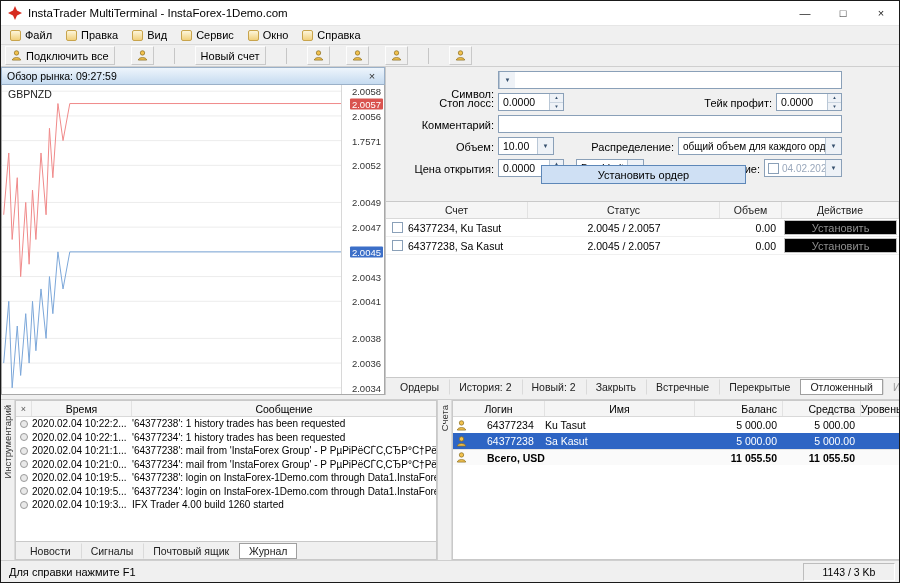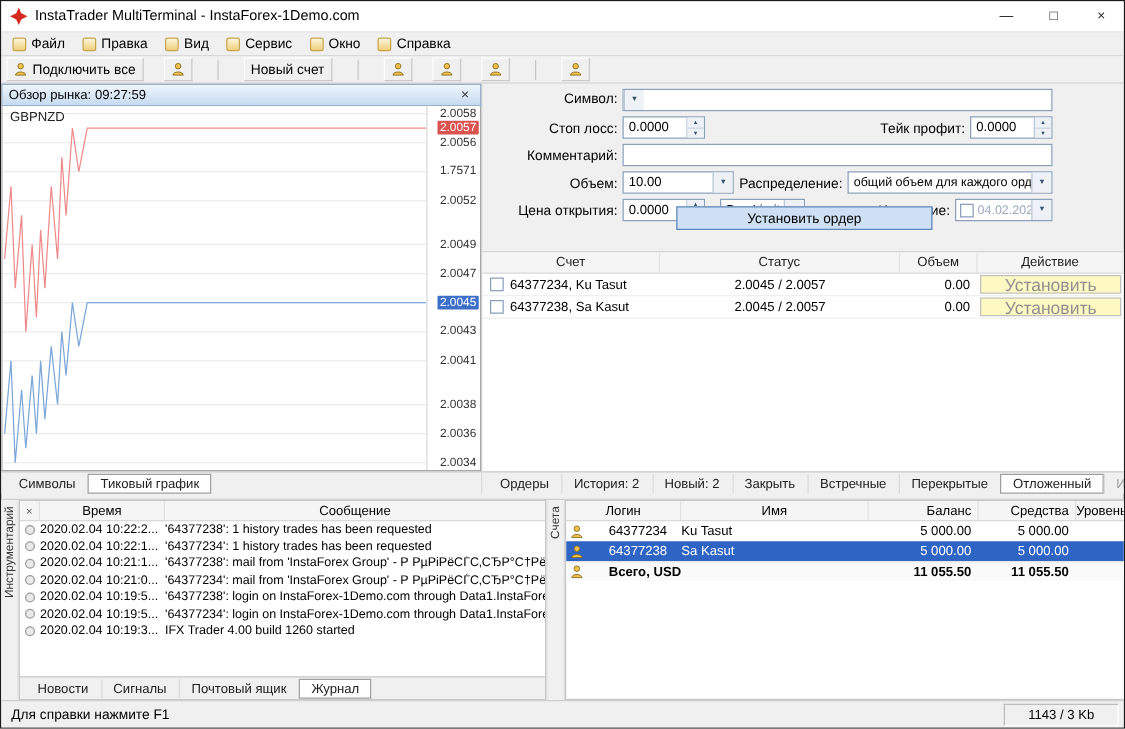--- a/index.html
+++ b/index.html
@@ -62,21 +62,21 @@
 .ot{flex:1;display:flex;flex-direction:column;background:#fff;border-top:1px solid #c9c9c9;min-height:0}
 .ot-head{display:flex;height:17px;background:#f5f5f5;border-bottom:1px solid #d9d9d9;flex:0 0 auto}
 .oth{display:flex;align-items:center;justify-content:center;border-right:1px solid #e2e2e2;font-size:10.5px;color:#222}
 .c1{width:142px}.c2{width:192px}.c3{width:62px}.c4{flex:1}
 .ot-row{display:flex;height:18px;border-bottom:1px solid #f0f0f0;flex:0 0 auto}
 .otc{display:flex;align-items:center;font-size:10.5px}
 .otc.c1{padding-left:3px;gap:2px}
 .otc.c2{justify-content:center}
 .otc.c3{justify-content:flex-end;padding-right:6px}
 .otc.c4{padding:1px 2px}
-.action-btn{flex:1;height:100%;display:flex;align-items:center;justify-content:center;background:#fef9c3;border:1px solid #c2c2c2;color:#8f8f8f;font-size:14px}
+.action-btn{flex:1;height:100%;display:flex;align-items:center;justify-content:center;background:#000000;border:1px solid #c2c2c2;color:#8f8f8f;font-size:11px}
 
 .splitter{height:4px;flex:0 0 auto}
 .bottom{flex:1;display:flex;border-top:1px solid #cfcfcf;background:#f0f0f0;min-height:0}
 .journal-panel{width:437px;display:flex;border-right:1px solid #cfcfcf}
 .accounts-panel{flex:1;display:flex}
 .vstrip{width:14px;background:#f0f0f0;border-right:1px solid #dadada;position:relative;flex:0 0 auto}
 .vlabel{position:absolute;top:5px;left:1px;writing-mode:vertical-rl;transform:rotate(180deg);font-size:9.5px;color:#333;white-space:nowrap}
 .panel-content{flex:1;display:flex;flex-direction:column;background:#fff;border:1px solid #c9c9c9;min-width:0}
 .j-head{display:flex;height:16px;background:#f5f5f5;border-bottom:1px solid #d9d9d9;flex:0 0 auto;font-size:10.5px}
 .jh-close{width:16px;display:flex;align-items:center;justify-content:center;color:#555;font-size:9px;border-right:1px solid #e2e2e2}
@@ -242,29 +242,25 @@
             <div class="axis-label" style="top: 54%;">2.0045</div>
             <div class="axis-label" style="top: 62%;">2.0043</div>
             <div class="axis-label" style="top: 70%;">2.0041</div>
             <div class="axis-label" style="top: 82%;">2.0038</div>
             <div class="axis-label" style="top: 90%;">2.0036</div>
             <div class="axis-label" style="top: 98%;">2.0034</div>
             <div class="axis-label hl" style="top: 6%; background: rgb(217, 83, 79);">2.0057</div>
             <div class="axis-label hl" style="top: 54%; background: rgb(60, 111, 200);">2.0045</div>
           </div>
       </div>
-      <div class="tabstrip">
-          <div class="tab">Символы</div>
-          <div class="tab active">Тиковый график</div>
-        </div>
     </div>
 
     <div class="right-panel">
       <div class="form">
-        <div class="fl" style="left:0;top:3px;width:108px">Символ:</div>
+        <div class="fl" style="left:0;top:18px;width:108px">Символ:</div>
         <div class="fc" style="left:112px;top:4px;width:344px">
           <div class="combo">
               <span class="drop"></span>
             </div>
         </div>
 
         <div class="fl" style="left:0;top:27px;width:108px">Стоп лосс:</div>
         <div class="fc" style="left:112px;top:26px;width:66px">
           <div class="spin">
               <span class="val">0.0000</span>
@@ -286,21 +282,21 @@
         </div>
 
         <div class="fl" style="left:0;top:49px;width:108px">Комментарий:</div>
         <div class="fc" style="left:112px;top:48px;width:344px">
           <div class="tinput">
               <input value="" style="">
             </div>
         </div>
 
         <div class="fl" style="left:0;top:71px;width:108px">Объем:</div>
-        <div class="fc" style="left:112px;top:70px;width:89px">
+        <div class="fc" style="left:112px;top:70px;width:56px">
           <div class="combo">
               <span class="val">10.00</span>
               <span class="drop"></span>
             </div>
         </div>
         <div class="fl" style="left:182px;top:71px;width:106px">Распределение:</div>
         <div class="fc" style="left:292px;top:70px;width:164px">
           <div class="combo">
               <span class="val" style="font-size:10px">общий объем для каждого ордера</span>
               <span class="drop"></span>

